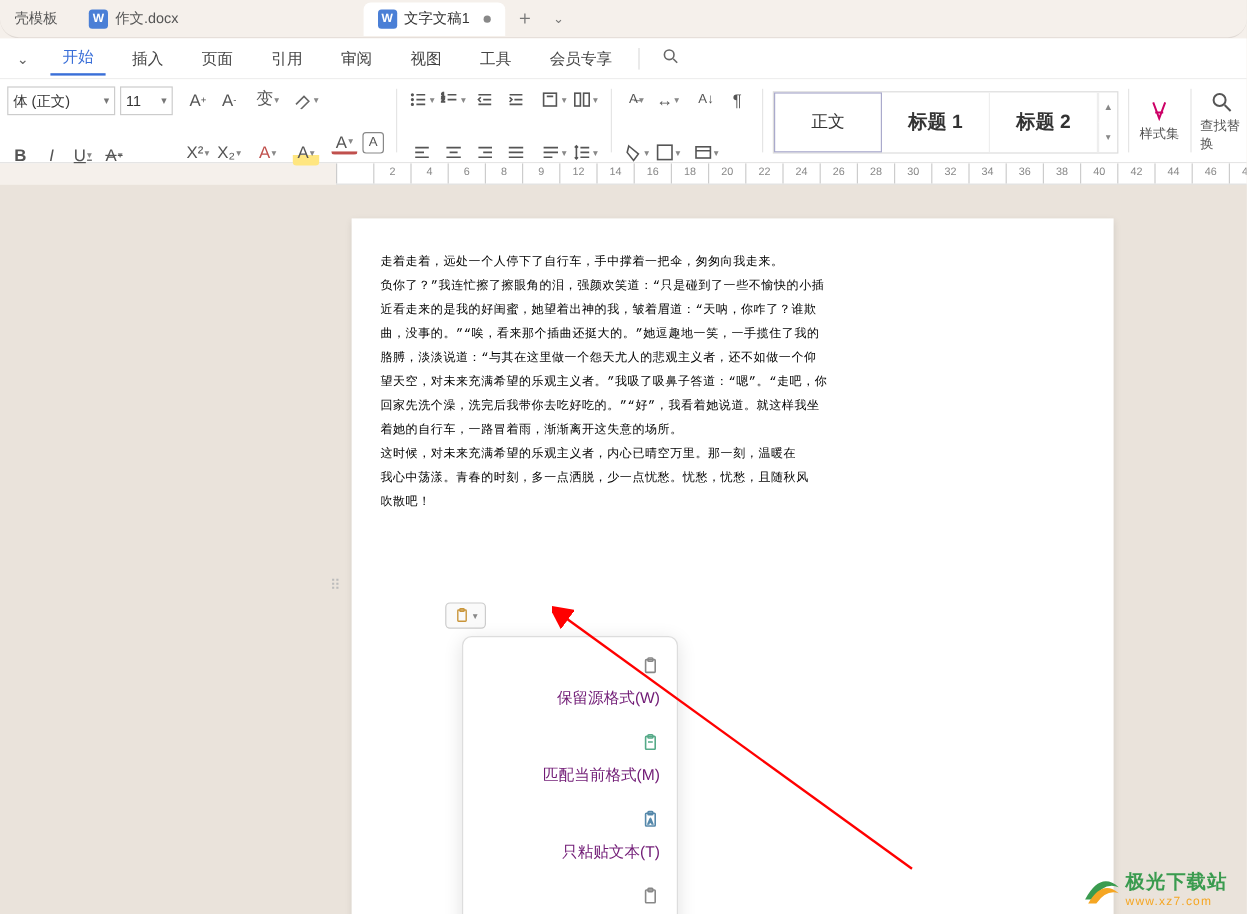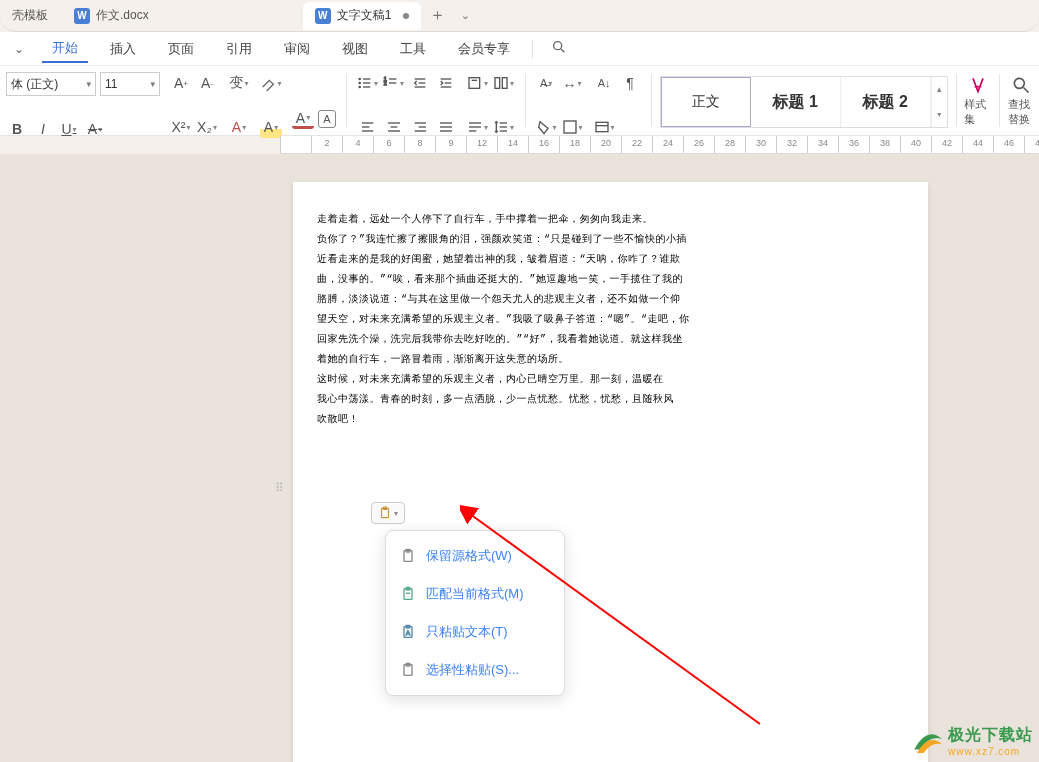--- a/index.html
+++ b/index.html
@@ -56,28 +56,28 @@
 .docarea { position: absolute; top: 154px; bottom: 0; left: 0; right: 0; background: #eae3db; overflow: hidden; }
 .page { position: absolute; left: 293px; top: 28px; width: 635px; background: #fff; min-height: 600px; box-shadow: 0 2px 6px rgba(0,0,0,.1); padding: 28px 24px 24px 24px; }
 .page p { font-size: 10px; line-height: 2.0; color: #000; font-family: Liberation Mono, monospace; letter-spacing: 0.5px;}
 .smart-tag { position:absolute; left:78px; top:320px; width:34px; height:22px; border:1px solid #ccc; border-radius:4px; background:#fafafa; display:flex; align-items:center; justify-content:center; gap:2px;}
 .smart-tag svg{width:14px;height:14px;}
 .smart-tag .dd{font-size:8px;color:#888;}
 .grip { position:absolute; left:-18px; top:299px; color:#bbb; font-size:12px; letter-spacing:2px;}
 
 
 .paste-menu { position:absolute; left:92px; top:348px; width:180px; background:#fff; border:1px solid #ddd; border-radius:8px; box-shadow:0 4px 16px rgba(0,0,0,.12); padding:6px 0;}
-.paste-menu .mi { display:flex; align-items:center; gap:10px; padding:10px 14px; font-size:13px; color:#3b82f6;}
+.paste-menu .mi { display:flex; align-items:flex-end; gap:10px; padding:10px 14px; font-size:13px; color:#701a75;flex-direction:column;}
 .paste-menu .mi svg{width:16px;height:16px;}
 
 
 .arrow { position:absolute; pointer-events:none; }
 
 
-.wm { position:absolute; right:6px; bottom:4px; display:flex; align-items:center; gap:4px;}
+.wm { position:absolute; right:16px; bottom:4px; display:flex; align-items:center; gap:4px;}
 .wm .logo { width:34px; height:34px; }
 .wm .txt1 { font-size:16px; font-weight:bold; color:#3a9b4f; letter-spacing:1px;}
 .wm .txt2 { font-size:10px; color:#f5a623; letter-spacing:1px;}
 </style>
 </head>
 <body>
 
 <div class="tabs">
   <div class="tab tab-plain">
       <span>壳模板</span>
@@ -115,21 +115,21 @@
 </div>
 
 <div class="ribbon">
 
   <div class="rg">
     <div class="rg-row">
       <div class="combo" style="width:90px">
           <span class="cv">体 (正文)</span>
           <span class="dd">▾</span>
         </div>
-      <div class="combo" style="width:60px">
+      <div class="combo" style="width:44px">
           <span class="cv">11</span>
           <span class="dd">▾</span>
         </div>
     </div>
     <div class="rg-row">
       <div class="btn" style="font-weight:bold">B</div>
       <div class="btn" style="font-style:italic">I</div>
       <div class="btn dd" style="text-decoration:underline">U</div>
       <div class="btn dd" style="text-decoration:line-through">A</div>
     </div>

